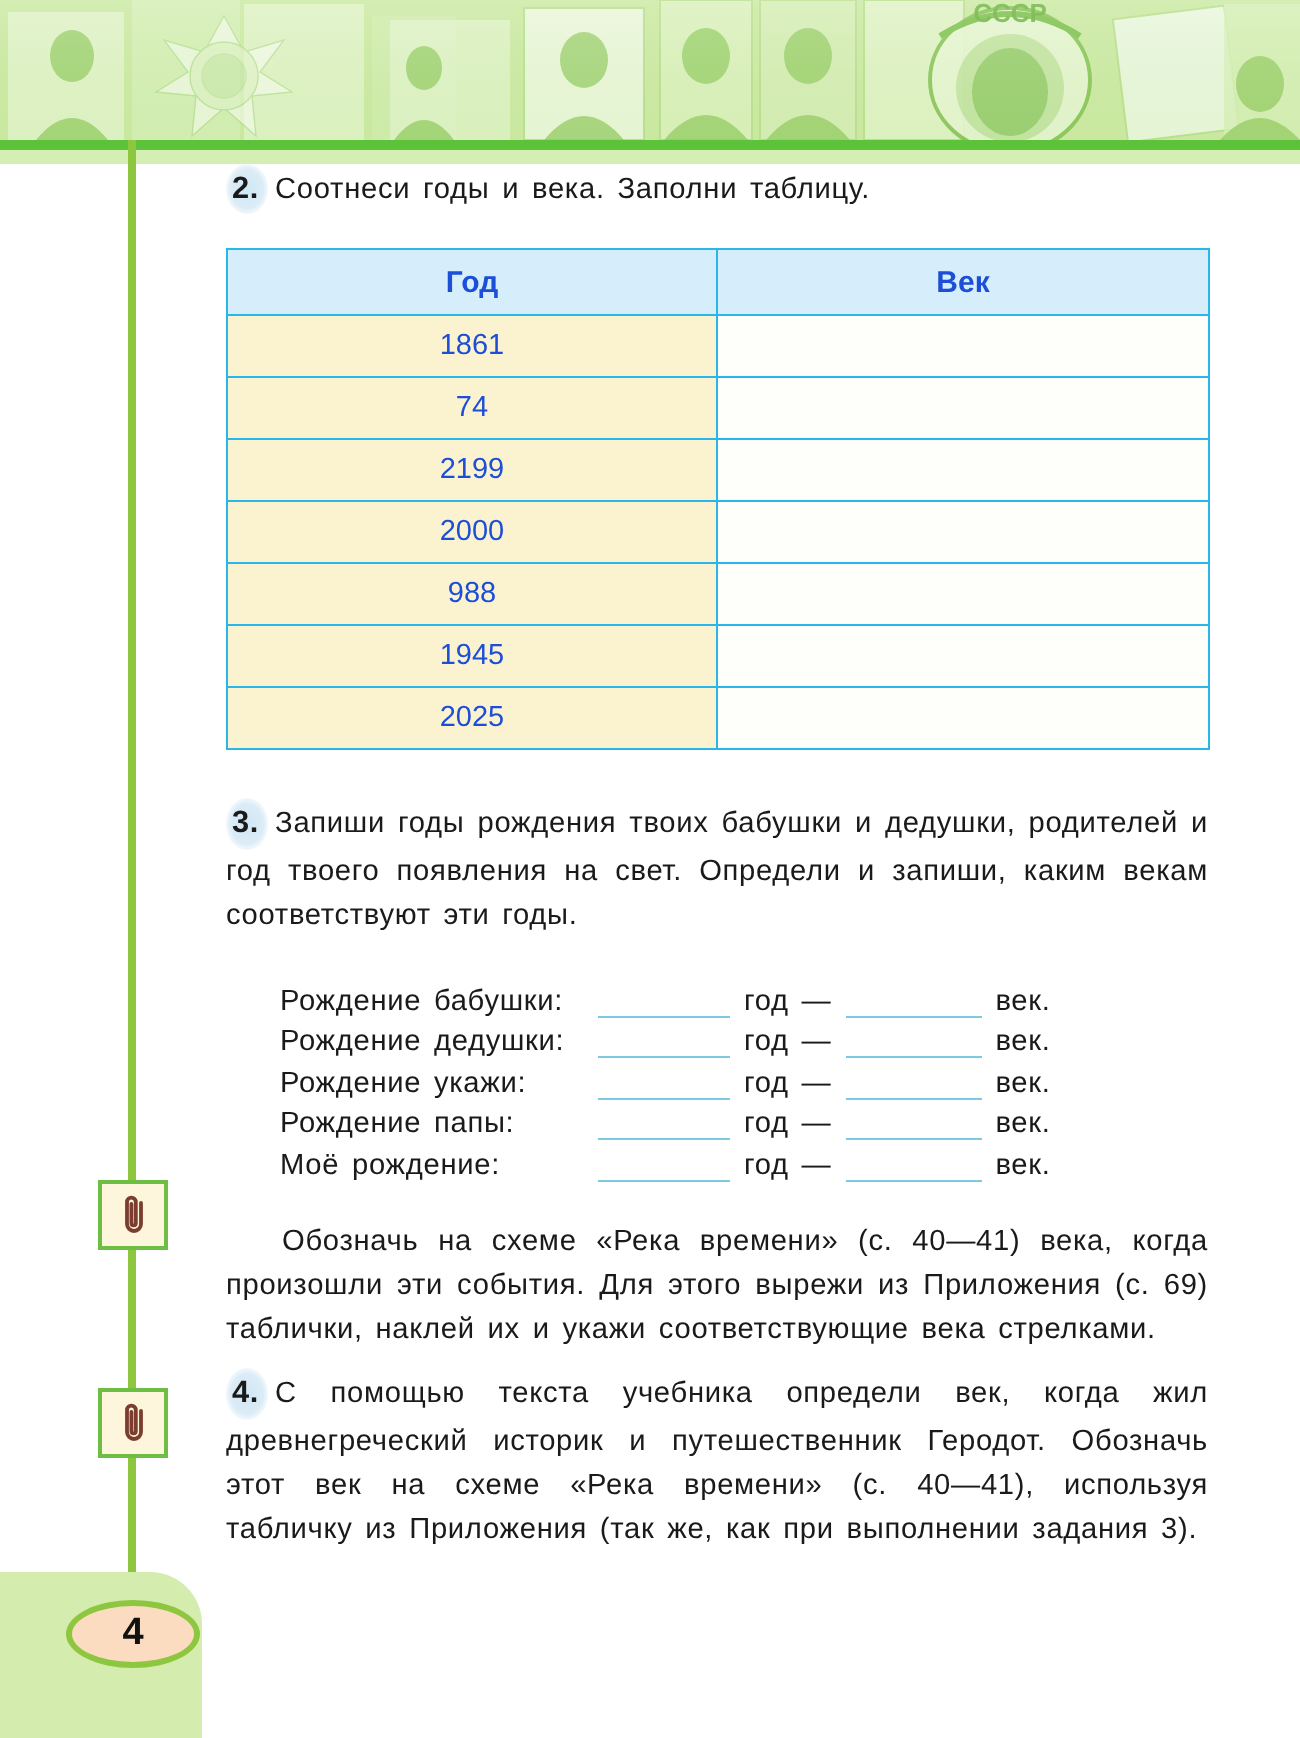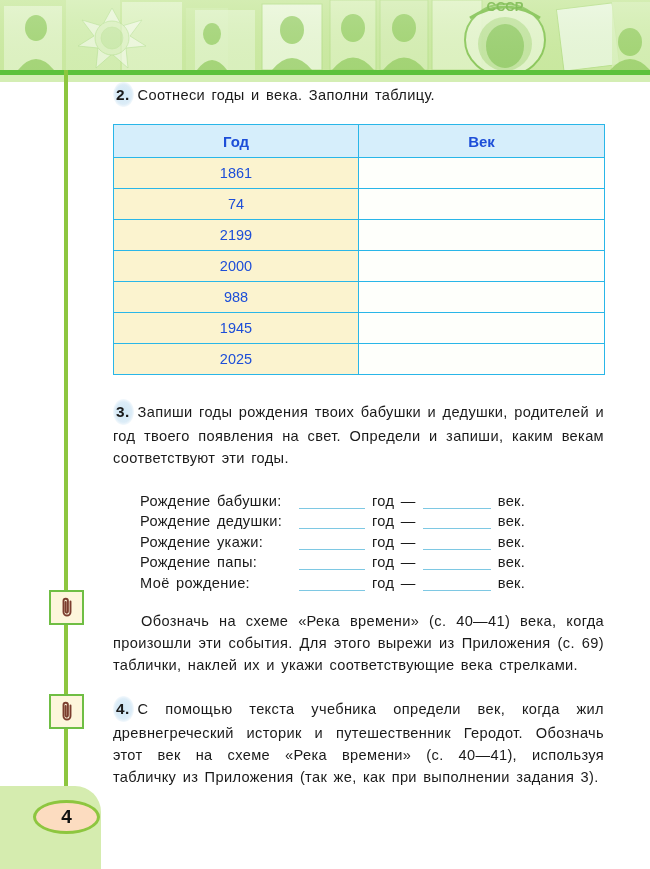--- a/index.html
+++ b/index.html
@@ -164,21 +164,21 @@
     margin: 0 7px;
   }
   .blank.b2 { width: 68px; }
   .fill-mid { white-space: nowrap; }
   .fill-end { white-space: nowrap; }
 
   .para {
     margin-top: 19px;
     text-indent: 28px;
   }
-  .task-4 { margin-top: 20px; }
+  .task-4 { margin-top: 8px; }
 </style>
 </head>
 <body>
 
 <div class="header-band">
   <svg width="650" height="70" viewBox="0 0 650 70">
     <defs>
       <linearGradient id="gfade" x1="0" y1="0" x2="0" y2="1">
         <stop offset="0%" stop-color="#ffffff" stop-opacity="0.55"></stop>
         <stop offset="100%" stop-color="#8cc63e" stop-opacity="0.25"></stop>

